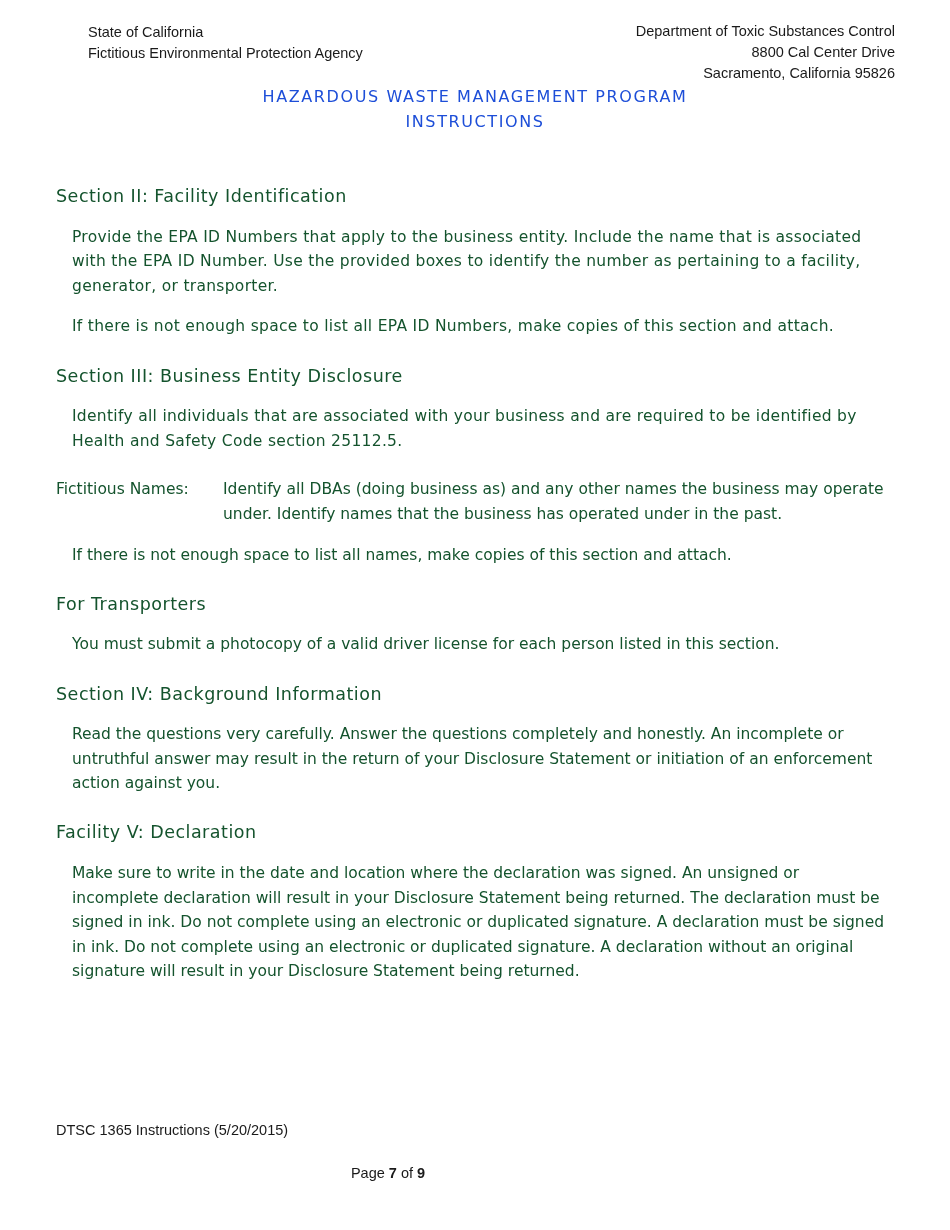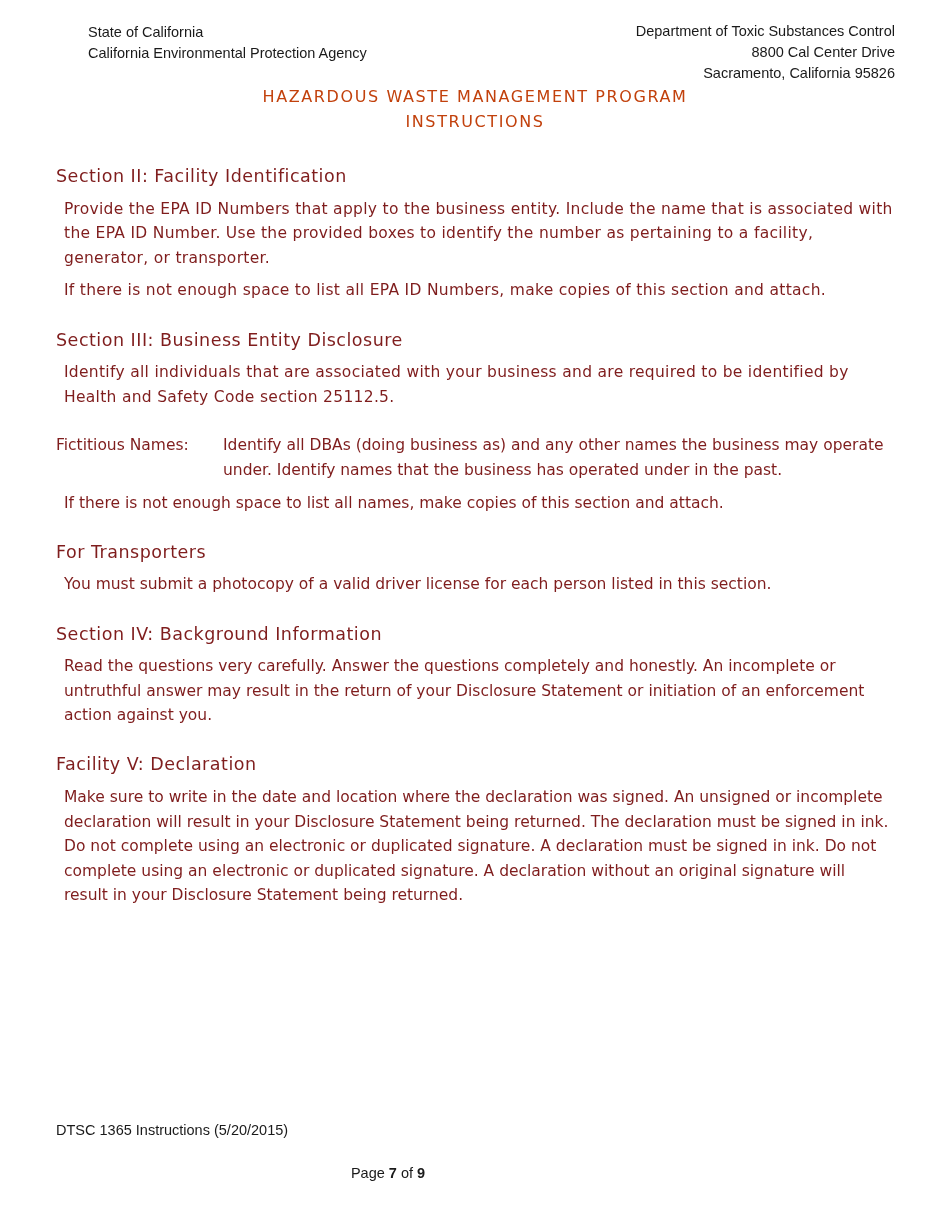--- a/index.html
+++ b/index.html
@@ -1,42 +1,42 @@
 <!DOCTYPE html>
 <html><head>
 <meta charset="utf-8">
 <style>
   html, body { margin: 0; padding: 0; background: #ffffff; }
   body { width: 950px; height: 1230px; position: relative; overflow: hidden; color: #111; }
   .hdr { position: absolute; font-family: "Liberation Sans", sans-serif; font-size: 14.5px; line-height: 21px; color: #1a1a1a; margin-left: 32px; }
   .hdr-left { left: 56px; top: 22px; }
   .hdr-right { right: 55px; top: 21px; text-align: right; }
   .title { position: absolute; left: 0; width: 950px; top: 85px; text-align: center;
-    font-family: "DejaVu Sans", sans-serif; font-size: 16px; line-height: 24.5px; letter-spacing: 1.6px; color: #c2410c; }
-  .body { position: absolute; left: 56px; top: 164px; width: 845px;
-    font-family: "DejaVu Sans", sans-serif; font-size: 15.5px; line-height: 24.6px; color: #7f1d1d; }
+    font-family: "DejaVu Sans", sans-serif; font-size: 16px; line-height: 24.5px; letter-spacing: 1.6px; color: #1d4ed8; }
+  .body { position: absolute; left: 56px; top: 184px; width: 845px;
+    font-family: "DejaVu Sans", sans-serif; font-size: 15.5px; line-height: 24.6px; color: #14532d; }
   .section { margin-bottom: 24.6px; }
   .sec-head { font-size: 17.5px; letter-spacing: 0.5px; line-height: 24.6px; }
-  .para { margin: 8px; }
+  .para { margin: 16px; }
   .para-sp { letter-spacing: 0.3px; }
   .fict { display: flex; margin-top: 24px; }
   .fict-label { width: 167px; flex-shrink: 0; }
   .fict-text { flex: 1; }
   .page-num { position: absolute; left: 0; width: 776px; top: 1165px; text-align: center;
     font-family: "Liberation Sans", sans-serif; font-size: 14.5px; color: #1a1a1a; }
   .page-num b { font-weight: bold; }
   .form-id { position: absolute; left: 56px; top: 1122px;
     font-family: "Liberation Sans", sans-serif; font-size: 14.5px; color: #1a1a1a; }
 </style>
 </head>
 <body>
 
 <div class="hdr hdr-left">
   <div>State of California</div>
-  <div>California Environmental Protection Agency</div>
+  <div>Fictitious Environmental Protection Agency</div>
 </div>
 
 <div class="hdr hdr-right">
   <div>Department of Toxic Substances Control</div>
   <div>8800 Cal Center Drive</div>
   <div>Sacramento, California  95826</div>
 </div>
 
 <div class="title">
   <div>HAZARDOUS WASTE MANAGEMENT PROGRAM</div>

